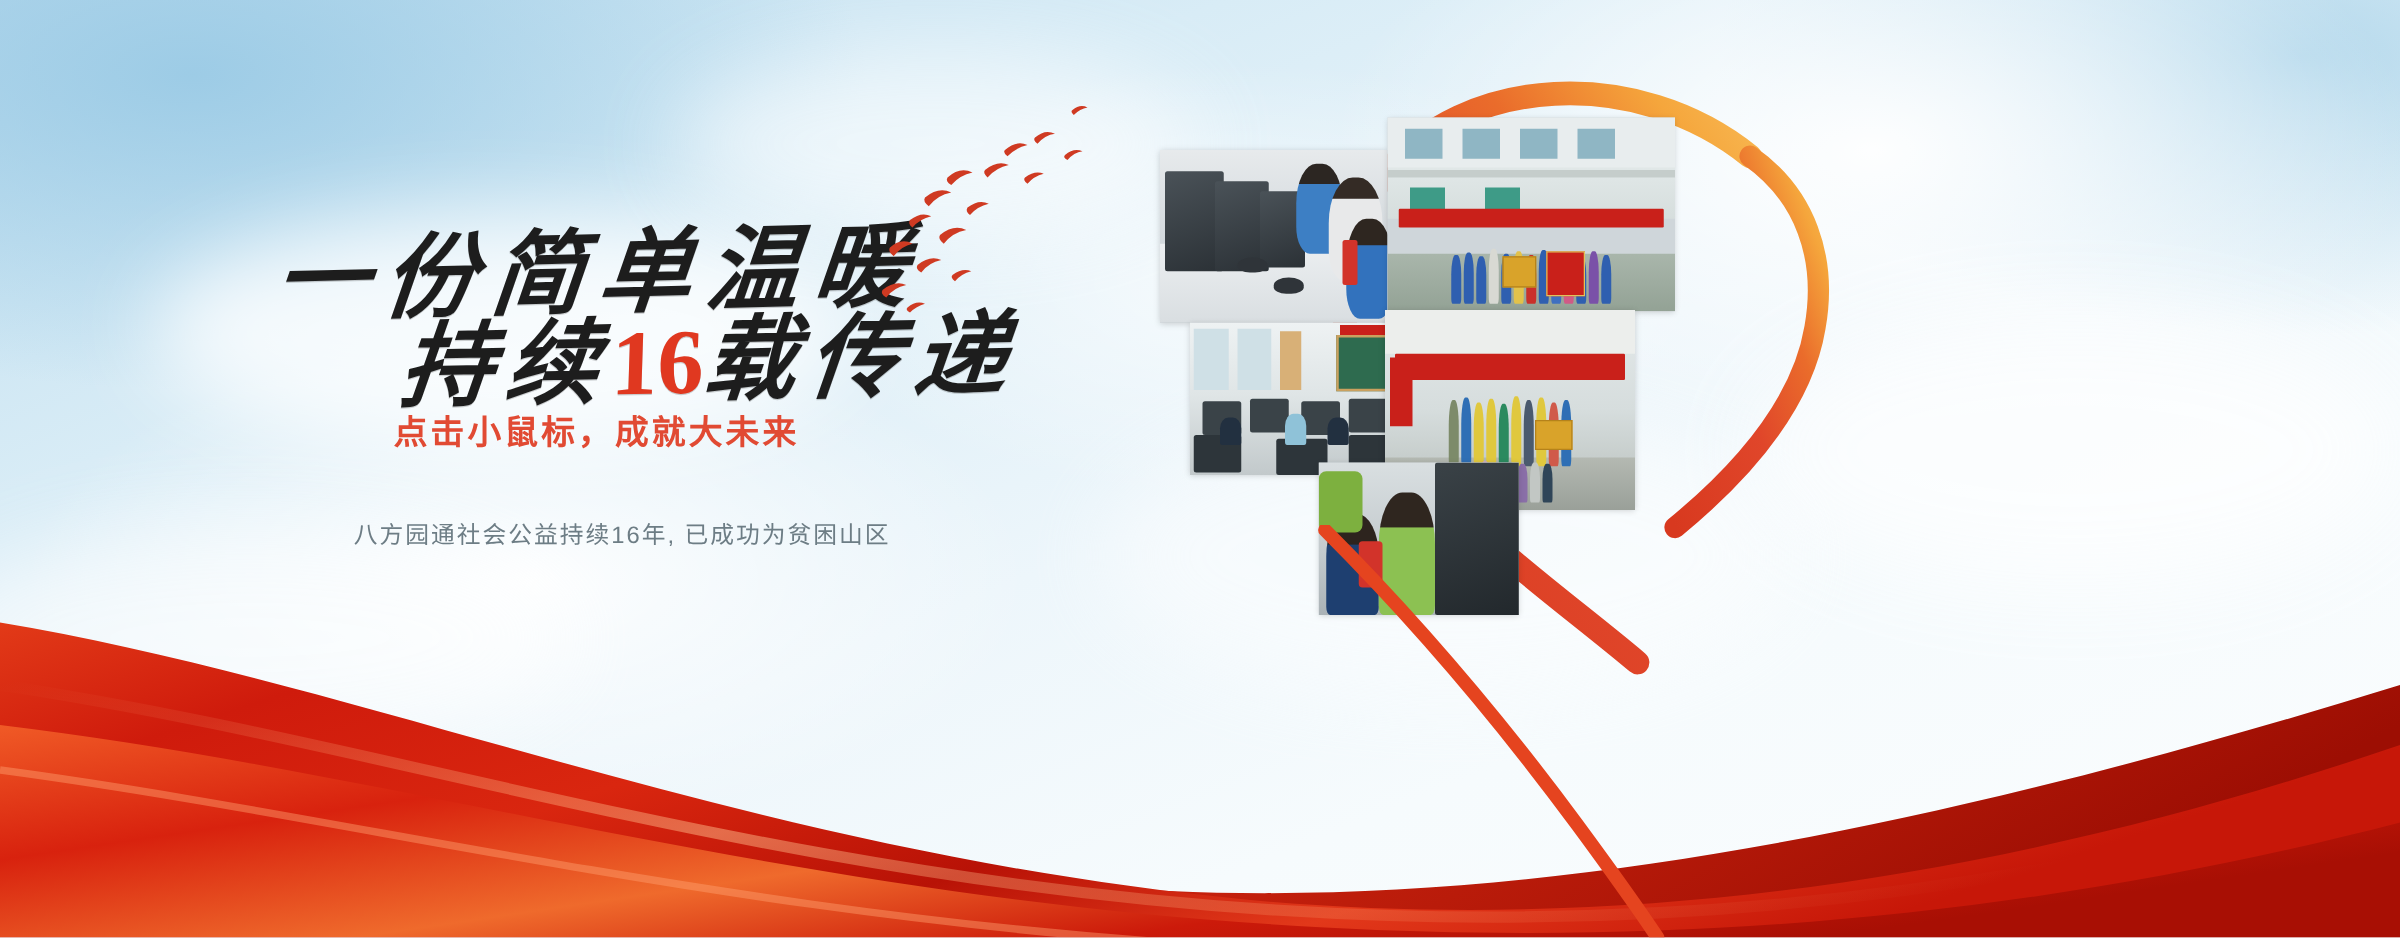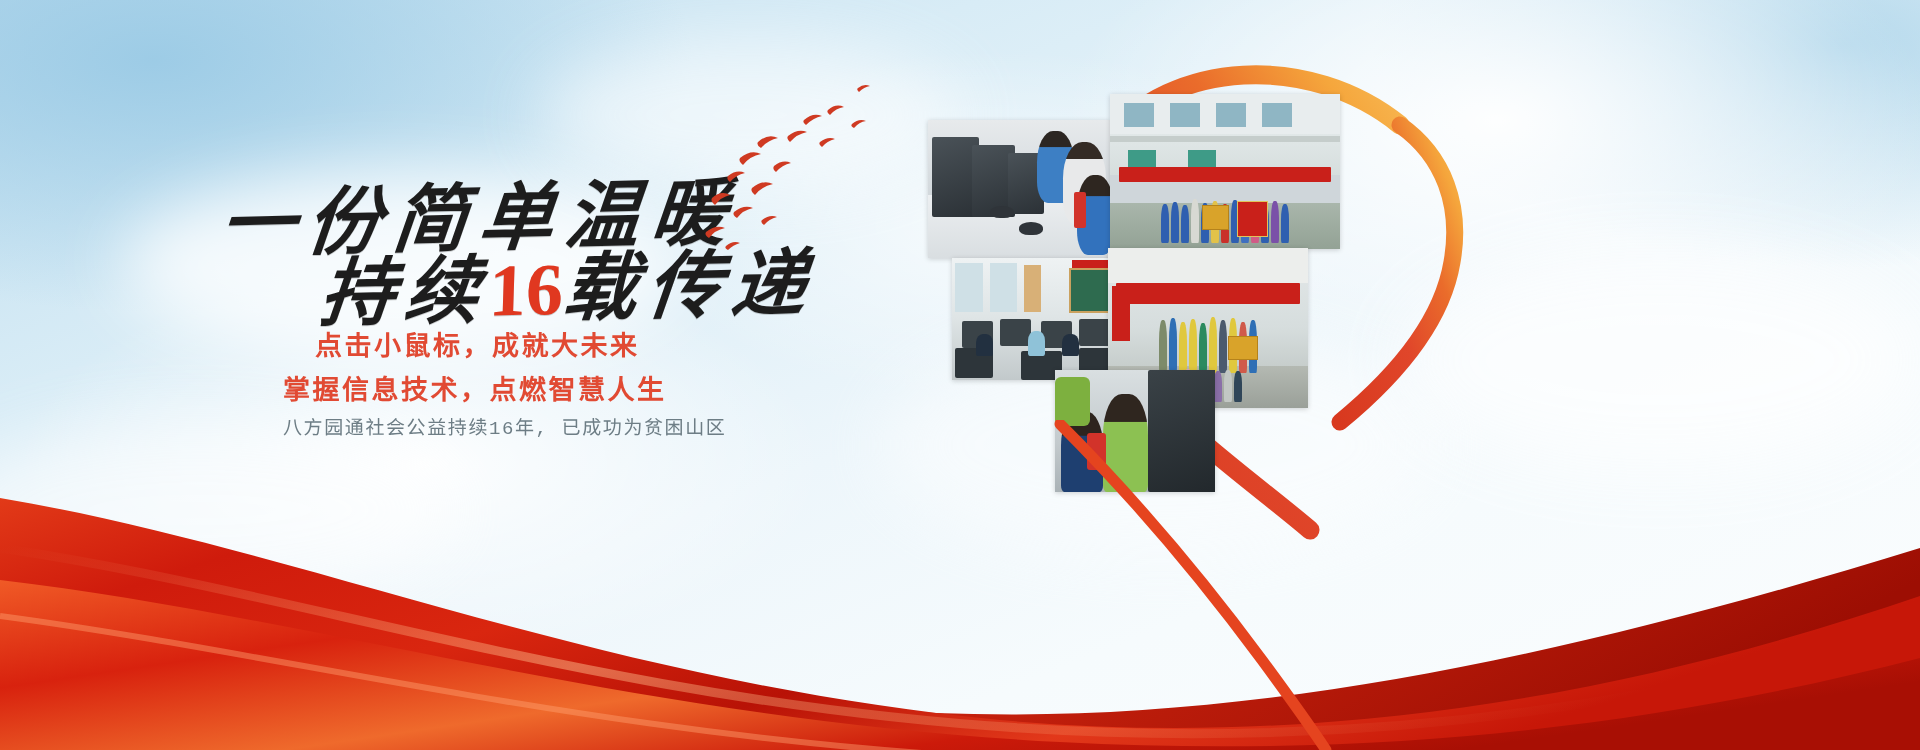--- a/index.html
+++ b/index.html
@@ -42,21 +42,21 @@
   .hl2 .num{color:#e03820;font-style:normal;font-weight:700;
        font-family:"Liberation Serif",serif;letter-spacing:0;
        display:inline-block;transform:skewX(4deg);}
 
   .redline{position:absolute;left:283px;color:#e14a33;
     font-size:27px;font-weight:700;letter-spacing:2.5px;white-space:nowrap;}
   .rl1{top:324px;margin-left:32px;}
   .rl2{top:368px;}
 
   .bodyline{position:absolute;left:283px;color:#6d7d85;
-    font-family:Liberation Mono, monospace;
+    font-family:Liberation Sans, sans-serif;
     font-size:19px;letter-spacing:1.6px;white-space:nowrap;}
   .bl1{top:412px;}
   .bl2{top:444px;}
 
   
   .flock{position:absolute;left:700px;top:80px;width:190px;height:200px;}
 
   
   .heart-wrap{position:absolute;left:840px;top:30px;width:700px;height:520px;}
   .heart-svg{position:absolute;inset:0;}
@@ -100,21 +100,20 @@
   <div class="cloud c2"></div>
   <div class="cloud c3"></div>
   <div class="cloud c4"></div>
   <div class="cloud c5"></div>
 
   <div class="textblock">
     <div class="headline hl1">一份简单温暖</div>
     <div class="headline hl2"><span>持续</span><span class="num">16</span><span>载传递</span></div>
 
     <div class="redline rl1">点击小鼠标，成就大未来</div>
-    <div class="redline rl2">掌握信息技术，点燃智慧人生</div>
 
     <div class="bodyline bl1">八方园通社会公益持续16年, 已成功为贫困山区</div>
   </div>
 
   <div class="flock">
     <svg width="190" height="200" viewBox="0 0 190 200">
       <g fill="#cf3a22">
         <path d="M158 8 q6 -5 12 -2 q-6 1 -11 6 q-3 -3 -1 -4z"></path>
         <path d="M128 30 q8 -7 16 -3 q-8 1 -14 8 q-4 -3 -2 -5z"></path>
         <path d="M152 44 q7 -6 14 -3 q-7 1 -12 7 q-4 -2 -2 -4z"></path>

